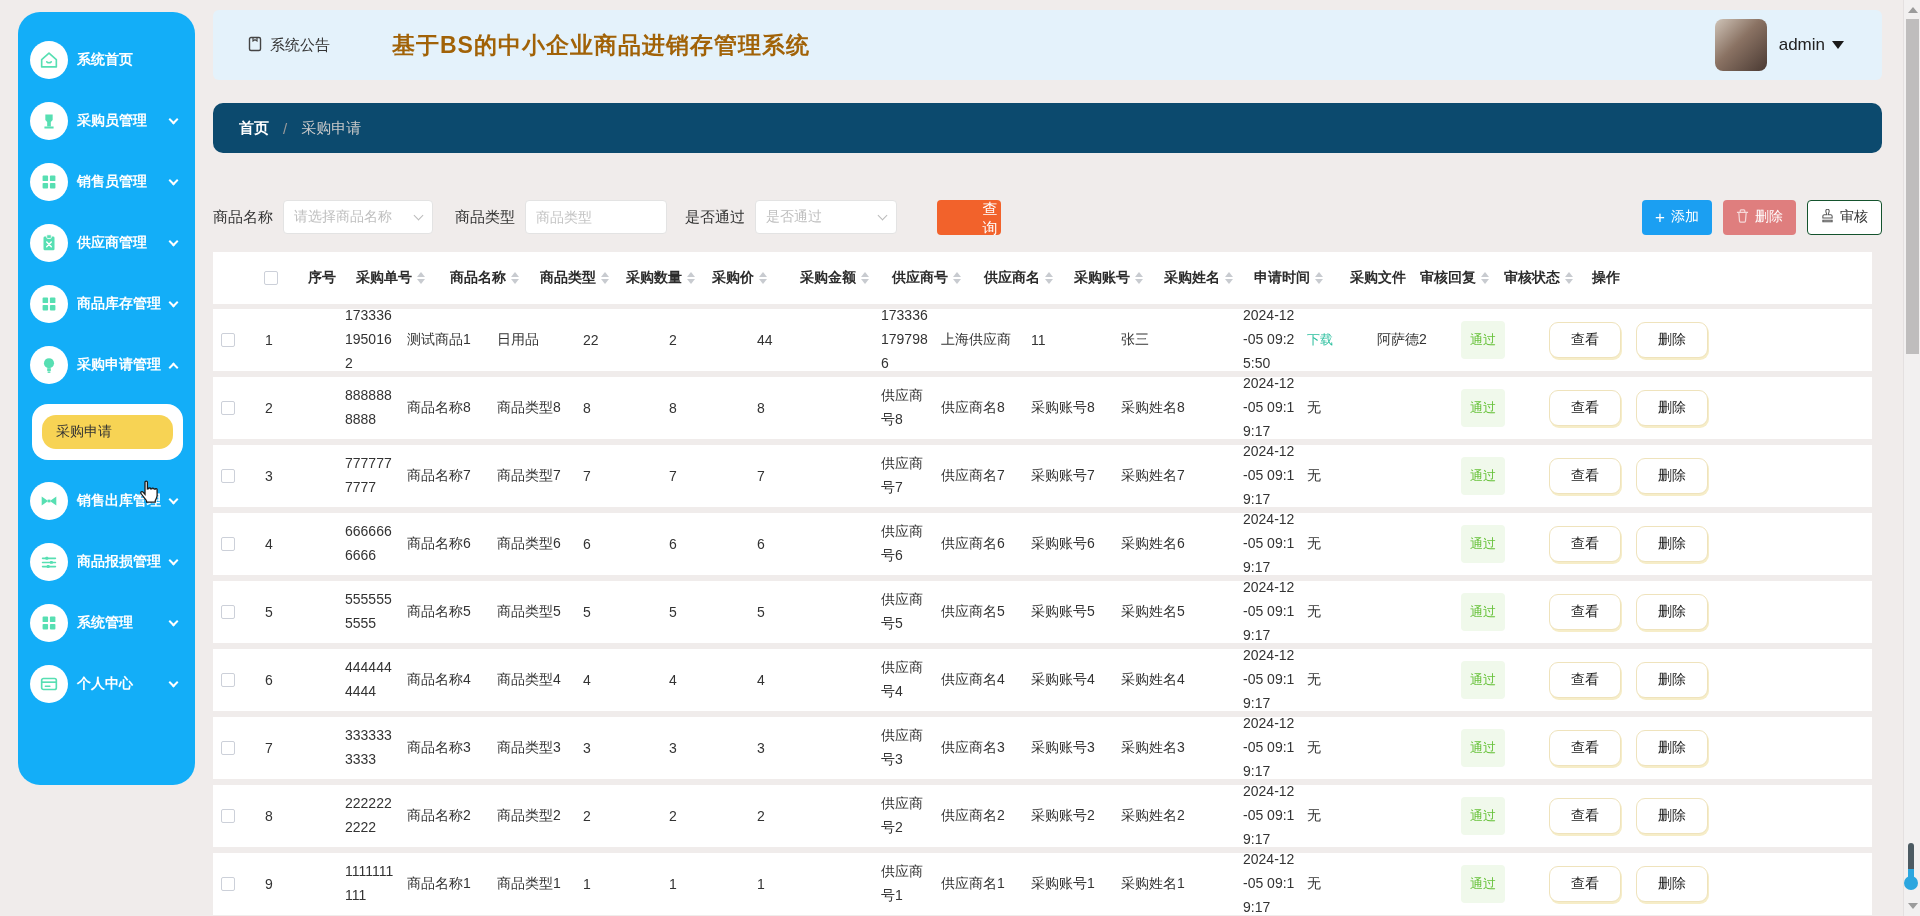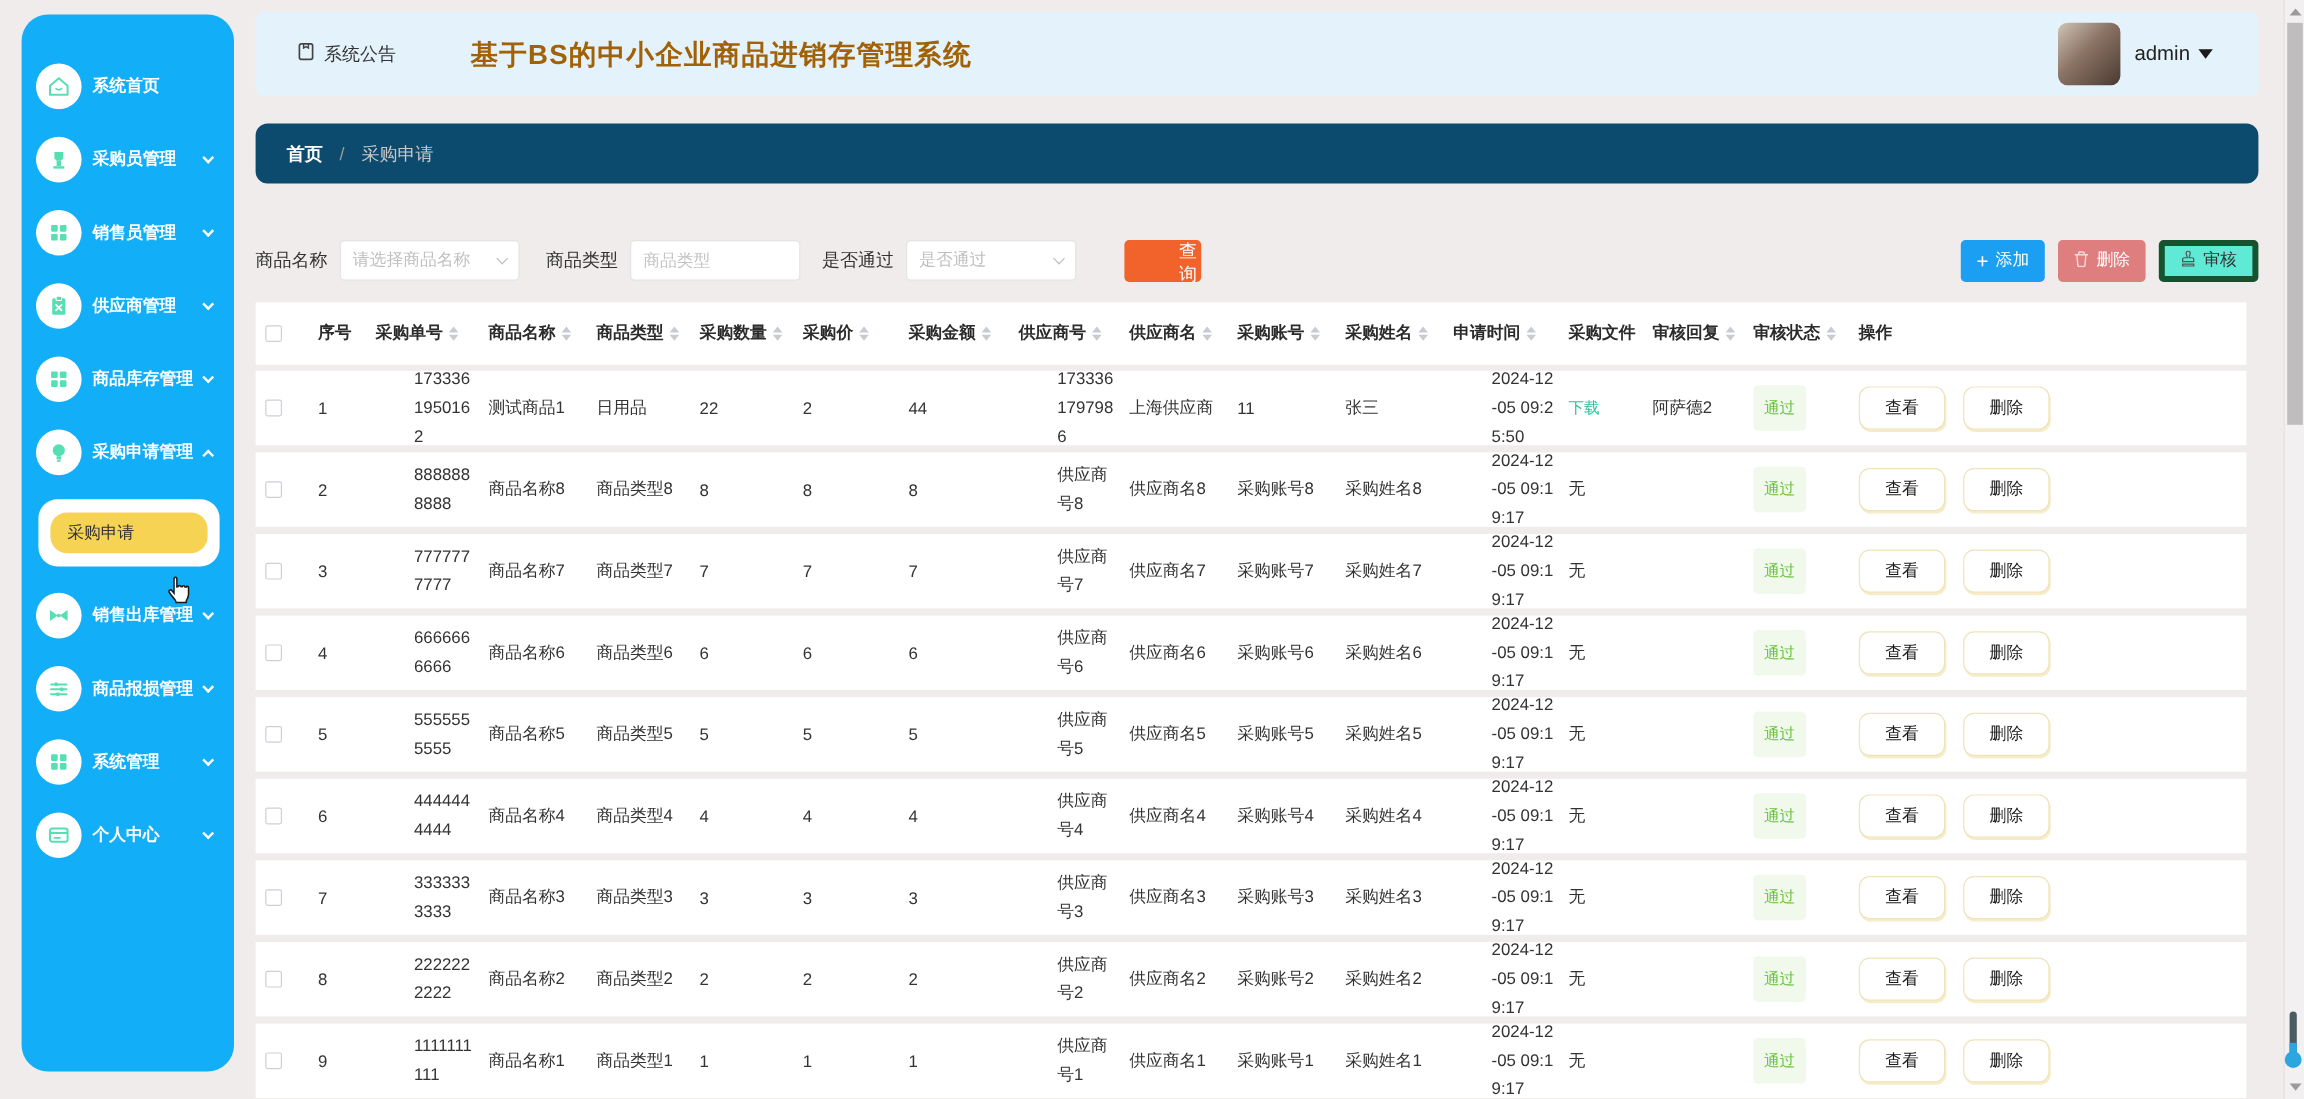--- a/index.html
+++ b/index.html
@@ -1,22 +1,22 @@
 <!DOCTYPE html>
 <html><head>
 <meta charset="utf-8">
 <style>
   * { margin:0; padding:0; box-sizing:border-box; }
   html,body { width:1920px; height:916px; overflow:hidden; }
   body { font-family:"Liberation Sans","DejaVu Sans",sans-serif; background:#f0eceb; }
   .page { position:relative; width:1920px; height:916px; background:#f0eceb; overflow:hidden; }
 
   
-  .sidebar { position:absolute; left:18px; top:12px; width:177px; height:881px;
-             background:#13aef8; border-radius:22px; padding-top:29px; }
+  .sidebar { position:absolute; left:18px; top:12px; width:177px; height:773px;
+             background:#13aef8; border-radius:22px; padding-top:17px; }
   .side-item { display:flex; align-items:center; height:61px; padding-left:12px;
                color:#fff; font-size:14px; font-weight:bold; position:relative; cursor:pointer; }
   .side-icon { width:38px; height:38px; background:#fff; border-radius:50%; flex:0 0 38px;
                display:flex; align-items:center; justify-content:center; margin-right:9px; }
   .side-icon svg { width:22px; height:22px; }
   .chev { position:absolute; right:18px; width:7px; height:7px;
           border-right:2px solid #fff; border-bottom:2px solid #fff; }
   .chev.down { transform:rotate(45deg); top:26px; }
   .chev.up   { transform:rotate(-135deg); top:30px; }
   .submenu-box { margin:9px 12px 10px 14px; background:#fff; border-radius:16px; padding:11px 10px; }
@@ -55,29 +55,29 @@
   .sel-caret { position:absolute; right:10px; top:13px; width:7px; height:7px;
                border-right:1.5px solid #bbb; border-bottom:1.5px solid #bbb; transform:rotate(45deg); margin-top:-2px; }
   .f-input input { border:0; outline:0; width:100%; font-size:14px; color:#333;
                    font-family:inherit; background:transparent; }
   .f-input input::placeholder { color:#c4c4c4; }
   .btn-search { margin-left:40px; width:64px; height:35px; background:#f2622b; color:#fff;
                 border:0; border-radius:4px; font-size:15px; cursor:pointer; font-family:Liberation Mono, monospace;padding-left:42px; }
   .right-actions { margin-left:auto; display:flex; gap:11px; }
   .btn-add { background:#1b9ff2; color:#fff; border:0; }
   .btn-del { background:#df7e7e; color:#fff; border:0; }
-  .btn-audit { background:#5eead4; color:#333; border:5px solid #14532d;text-align:right; }
+  .btn-audit { background:#ffffff; color:#333; border:1px solid #14532d;text-align:right; }
   .right-actions button { height:35px; padding:0 13px; border-radius:4px; font-size:14px;
                 cursor:pointer; display:flex; align-items:center; gap:6px; font-family:inherit; }
 
   
   .table-wrap { position:absolute; left:213px; top:252px; width:1659px; }
   .grid-cols { display:grid;
     grid-template-columns:44px 48px 94px 90px 86px 86px 88px 92px 92px 90px 90px 90px 96px 70px 84px 88px 1fr; }
-  .thead { background:#fff; height:52px; margin-bottom:5px; }
+  .thead { background:#fff; height:52px; margin-bottom:5px;padding-left:43px; }
   .th { display:flex; align-items:center; font-size:14px; font-weight:bold; color:#2b2b2b;
         padding-left:8px; cursor:pointer; }
   .th .sort { display:inline-flex; flex-direction:column; margin-left:5px; gap:2px; }
   .sort i { display:block; width:0; height:0; border-left:4px solid transparent; border-right:4px solid transparent; }
   .sort .s-up { border-bottom:5px solid #c8cbd0; }
   .sort .s-dn { border-top:5px solid #c8cbd0; }
   .trow { background:#fff; height:62px; margin-bottom:6px; }
   .td { display:flex; align-items:center; font-size:14px; color:#333;
         padding-left:8px; padding-right:4px; overflow:hidden; }
   .td.break { word-break:break-all; line-height:1.7;margin-left:32px; }

